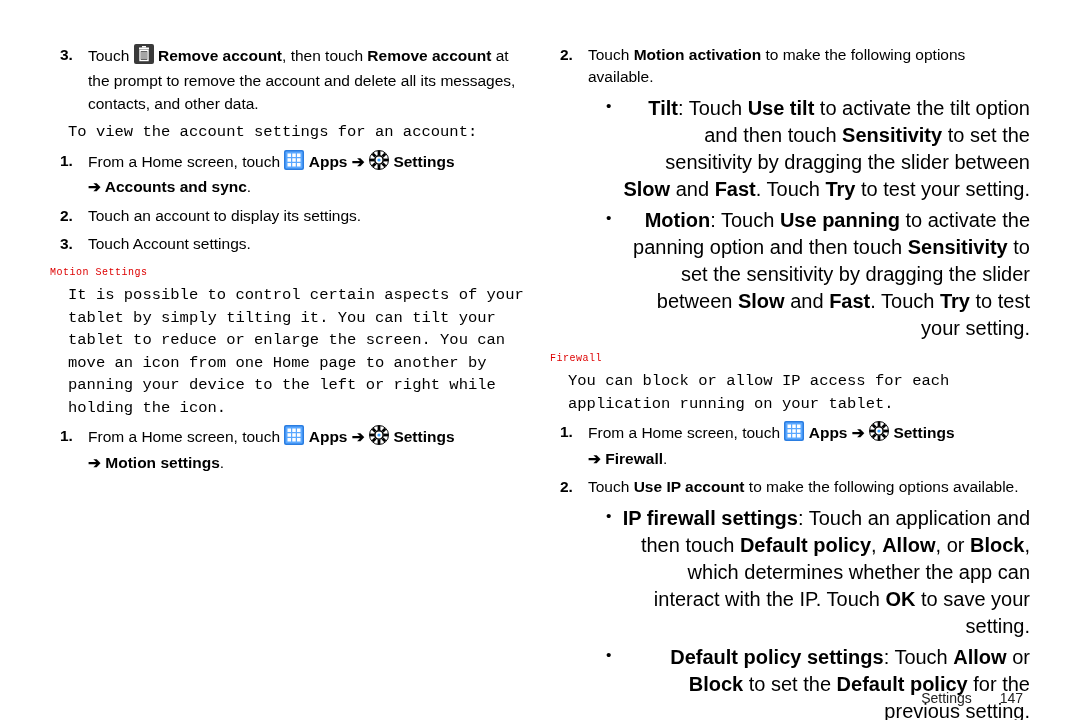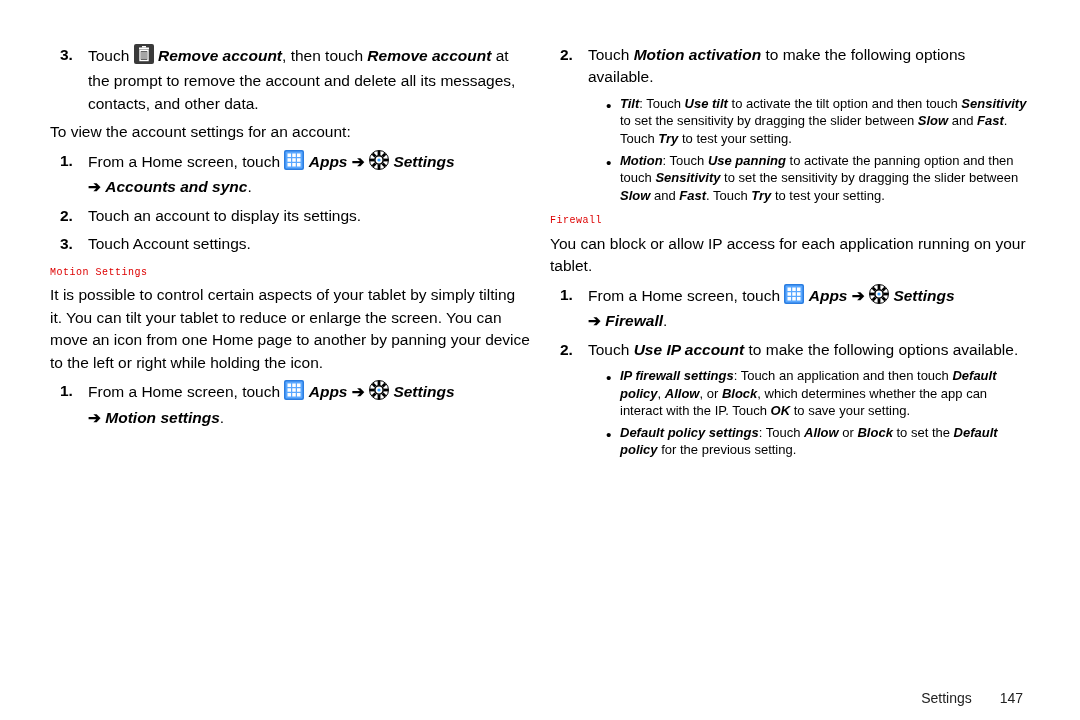--- a/index.html
+++ b/index.html
@@ -41,34 +41,36 @@
     display: flex;
     margin: 2px 0 4px 56px;
     font-family: Arial, Helvetica, sans-serif;
   }
   .sub-bullet .dot {
     width: 14px;
     flex-shrink: 0;
   }
   .sub-bullet .body {
     flex: 1;
-    font-size: 13px;
+    font-size: 20px;
     line-height: 1.35;
+    text-align: right;
   }
   .para {
-    margin: 4px 0 6px 0;
+    margin: 4px 0 6px 18px;
+    font-family: Liberation Mono, monospace;
   }
   .section-label {
     color: #d00;
     font-family: "Courier New", monospace;
     font-size: 10px;
     letter-spacing: 0.5px;
     margin: 10px 0 4px 0;
   }
-  b { font-weight: bold; font-style: italic; }
+  b { font-weight: bold; }
   .it { font-style: italic; }
   .arrow { font-weight: bold; }
 
   
   .icon {
     display: inline-block;
     vertical-align: -3px;
   }
   .footer {
     position: absolute;

